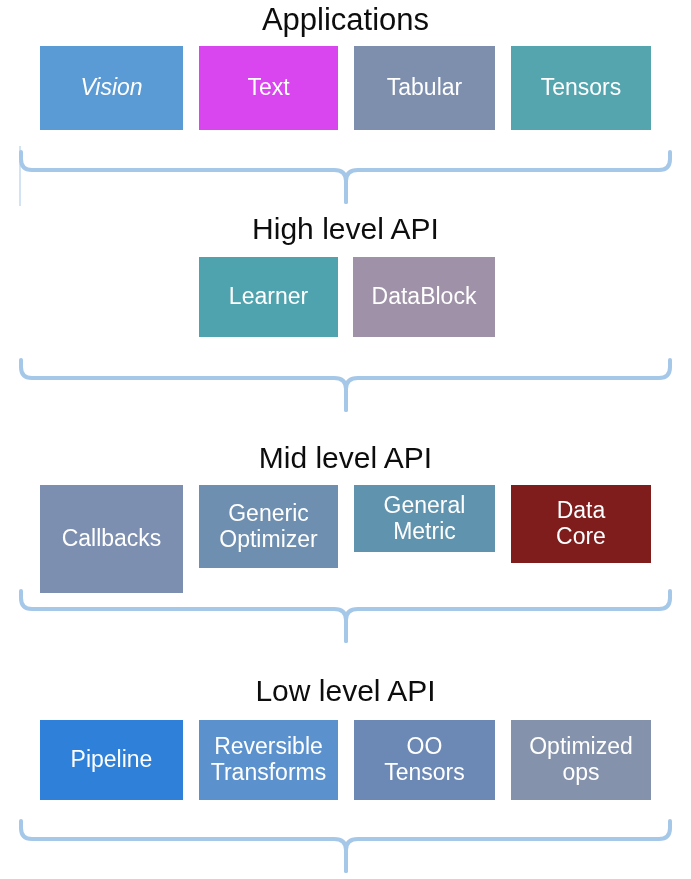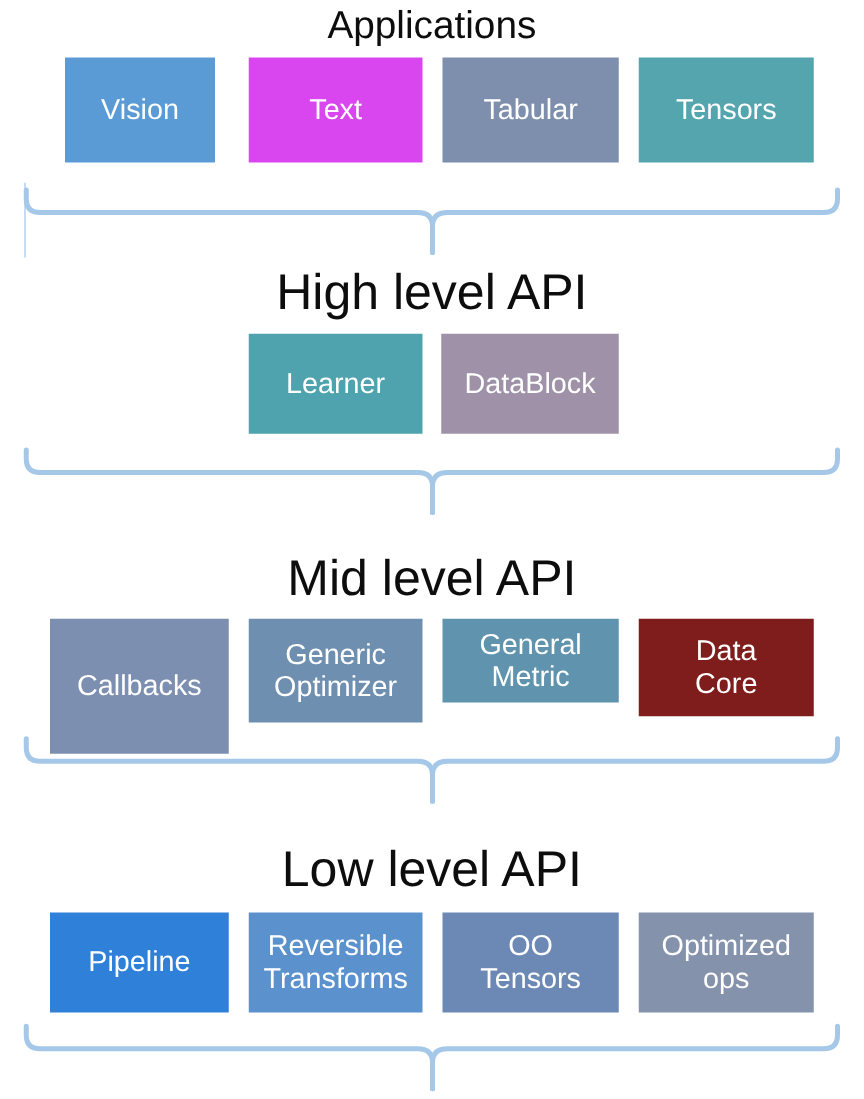--- a/index.html
+++ b/index.html
@@ -22,21 +22,21 @@
   }
 
   .layer {
     position: absolute;
     left: 0;
     width: 691px;
   }
 
   .layer-title {
     text-align: center;
-    font-size: 40px;
+    font-size: 30px;
     font-weight: 400;
     color: #0d0d0d;
     line-height: 1;
     letter-spacing: 0px;
     font-family: "Liberation Sans", sans-serif;
   }
 
   .box-row {
     position: relative;
     width: 691px;
@@ -86,21 +86,21 @@
   #layer-low .box-row { height: 80px; margin-top: 14px; }
 </style>
 </head>
 <body>
 
 <div class="diagram">
 
   <section class="layer" id="layer-applications">
     <div class="layer-title">Applications</div>
     <div class="box-row">
-      <div class="node-box" id="box-vision" style="left: 52px; top: 0px; width: 120px; height: 84px; background-color: rgb(91, 155, 213);">Vision</div>
+      <div class="node-box" id="box-vision" style="left: 40px; top: 0px; width: 143px; height: 84px; background-color: rgb(91, 155, 213); font-style: italic;">Vision</div>
       <div class="node-box" id="box-text" style="left: 199px; top: 0px; width: 139px; height: 84px; background-color: #d946ef;">Text</div>
       <div class="node-box" id="box-tabular" style="left: 354px; top: 0px; width: 141px; height: 84px; background-color: rgb(126, 143, 174);">Tabular</div>
       <div class="node-box" id="box-collab" style="left: 511px; top: 0px; width: 140px; height: 84px; background-color: rgb(85, 165, 175);">Tensors</div>
     </div>
     <div class="brace-wrap" style="top:142px;">
       <svg width="691" height="60" viewBox="0 0 691 60" xmlns="http://www.w3.org/2000/svg">
         <path d="M20 145 L20 0" fill="none" stroke="#A5C7E8"></path>
         <path d="M21 6 L21 13 Q21 24 32 24 L334 24 Q346 24 346 35 L346 56" fill="none" stroke="#A5C7E8" stroke-width="4" stroke-linecap="round"></path>
         <path d="M670 6 L670 13 Q670 24 659 24 L358 24 Q346 24 346 35 L346 56" fill="none" stroke="#A5C7E8" stroke-width="4" stroke-linecap="round"></path>
       </svg>

